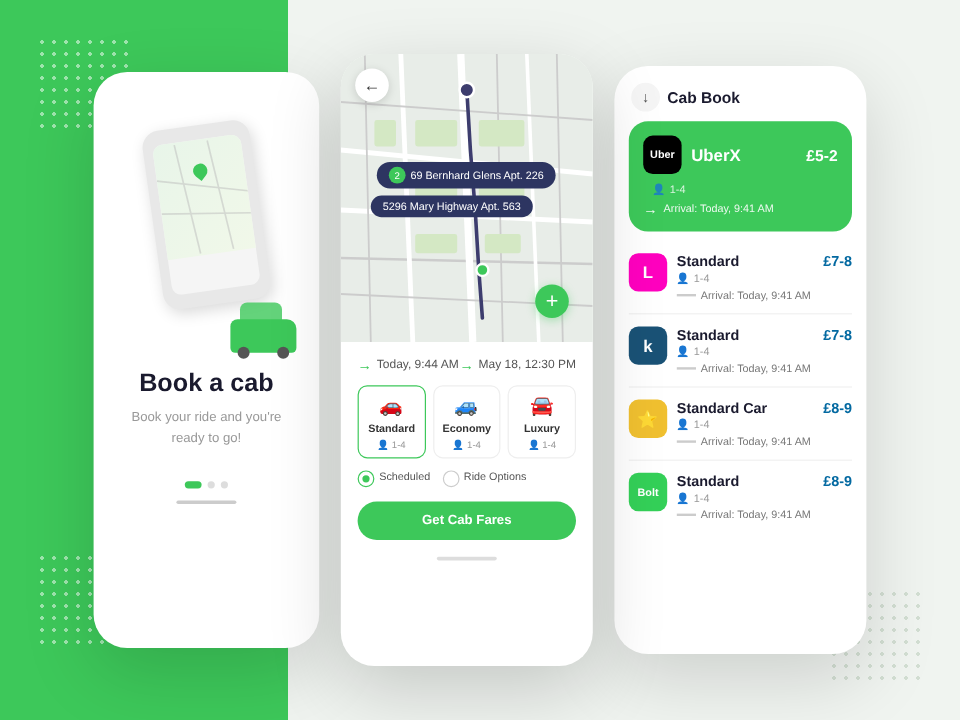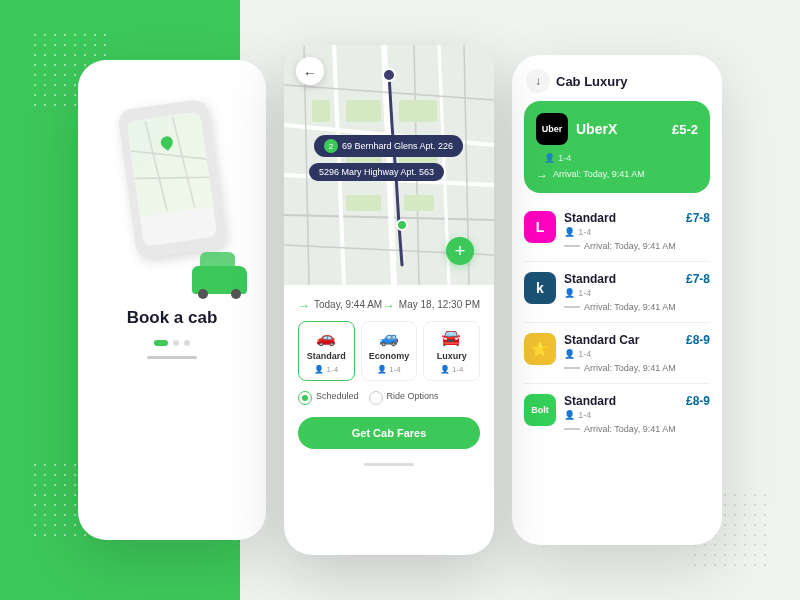--- a/index.html
+++ b/index.html
@@ -163,21 +163,21 @@
       height: 10px;
       background: #555;
       border-radius: 50%;
       position: absolute;
       bottom: -5px;
     }
     .cab-wheel.left { left: 6px; }
     .cab-wheel.right { right: 6px; }
 
     .screen-1-title {
-      font-size: 17px;
+      font-size: 21px;
       font-weight: 700;
       color: #1a1a2e;
       text-align: center;
       margin-bottom: 8px;
     }
 
     .screen-1-subtitle {
       font-size: 11px;
       color: #999;
       text-align: center;
@@ -656,20 +656,21 @@
       <div class="cab-icon">
         <div class="cab-body">
           <div class="cab-roof"></div>
           <div class="cab-wheel left"></div>
           <div class="cab-wheel right"></div>
         </div>
       </div>
     </div>
 
     <div class="screen-1-title">Book a cab</div>
+    <div class="screen-1-subtitle">Book your ride and you're ready to go!</div>
 
 
     <div class="dots-indicator">
       <div class="dot-ind active"></div>
       <div class="dot-ind"></div>
       <div class="dot-ind"></div>
     </div>
     <div class="home-indicator"></div>
   </div>
 
@@ -771,21 +772,21 @@
 
       <button class="btn-get-fares">Get Cab Fares</button>
 
       <div class="screen-2-home-indicator"></div>
     </div>
   </div>
 
   <div class="screen-3">
     <div class="screen-3-header">
       <div class="down-arrow">↓</div>
-      <span class="cab-fares-title">Cab Luxury</span>
+      <span class="cab-fares-title">Cab Book</span>
     </div>
 
     <div class="fare-featured">
       <div class="fare-featured-top">
         <div class="fare-brand-logo uber-logo">
           <span style="font-size:9px;">Uber</span>
         </div>
         <span class="fare-name-white">UberX</span>
         <span class="fare-price-white">£5-2</span>
       </div>

